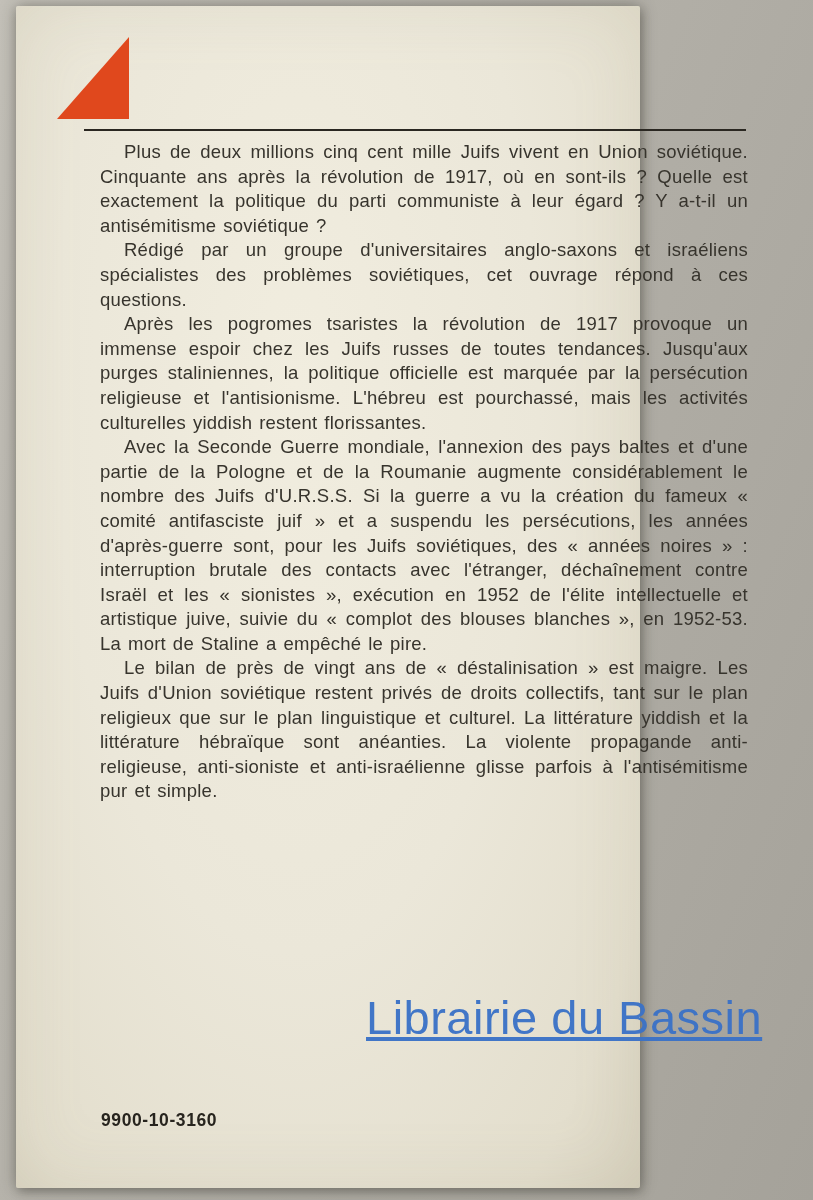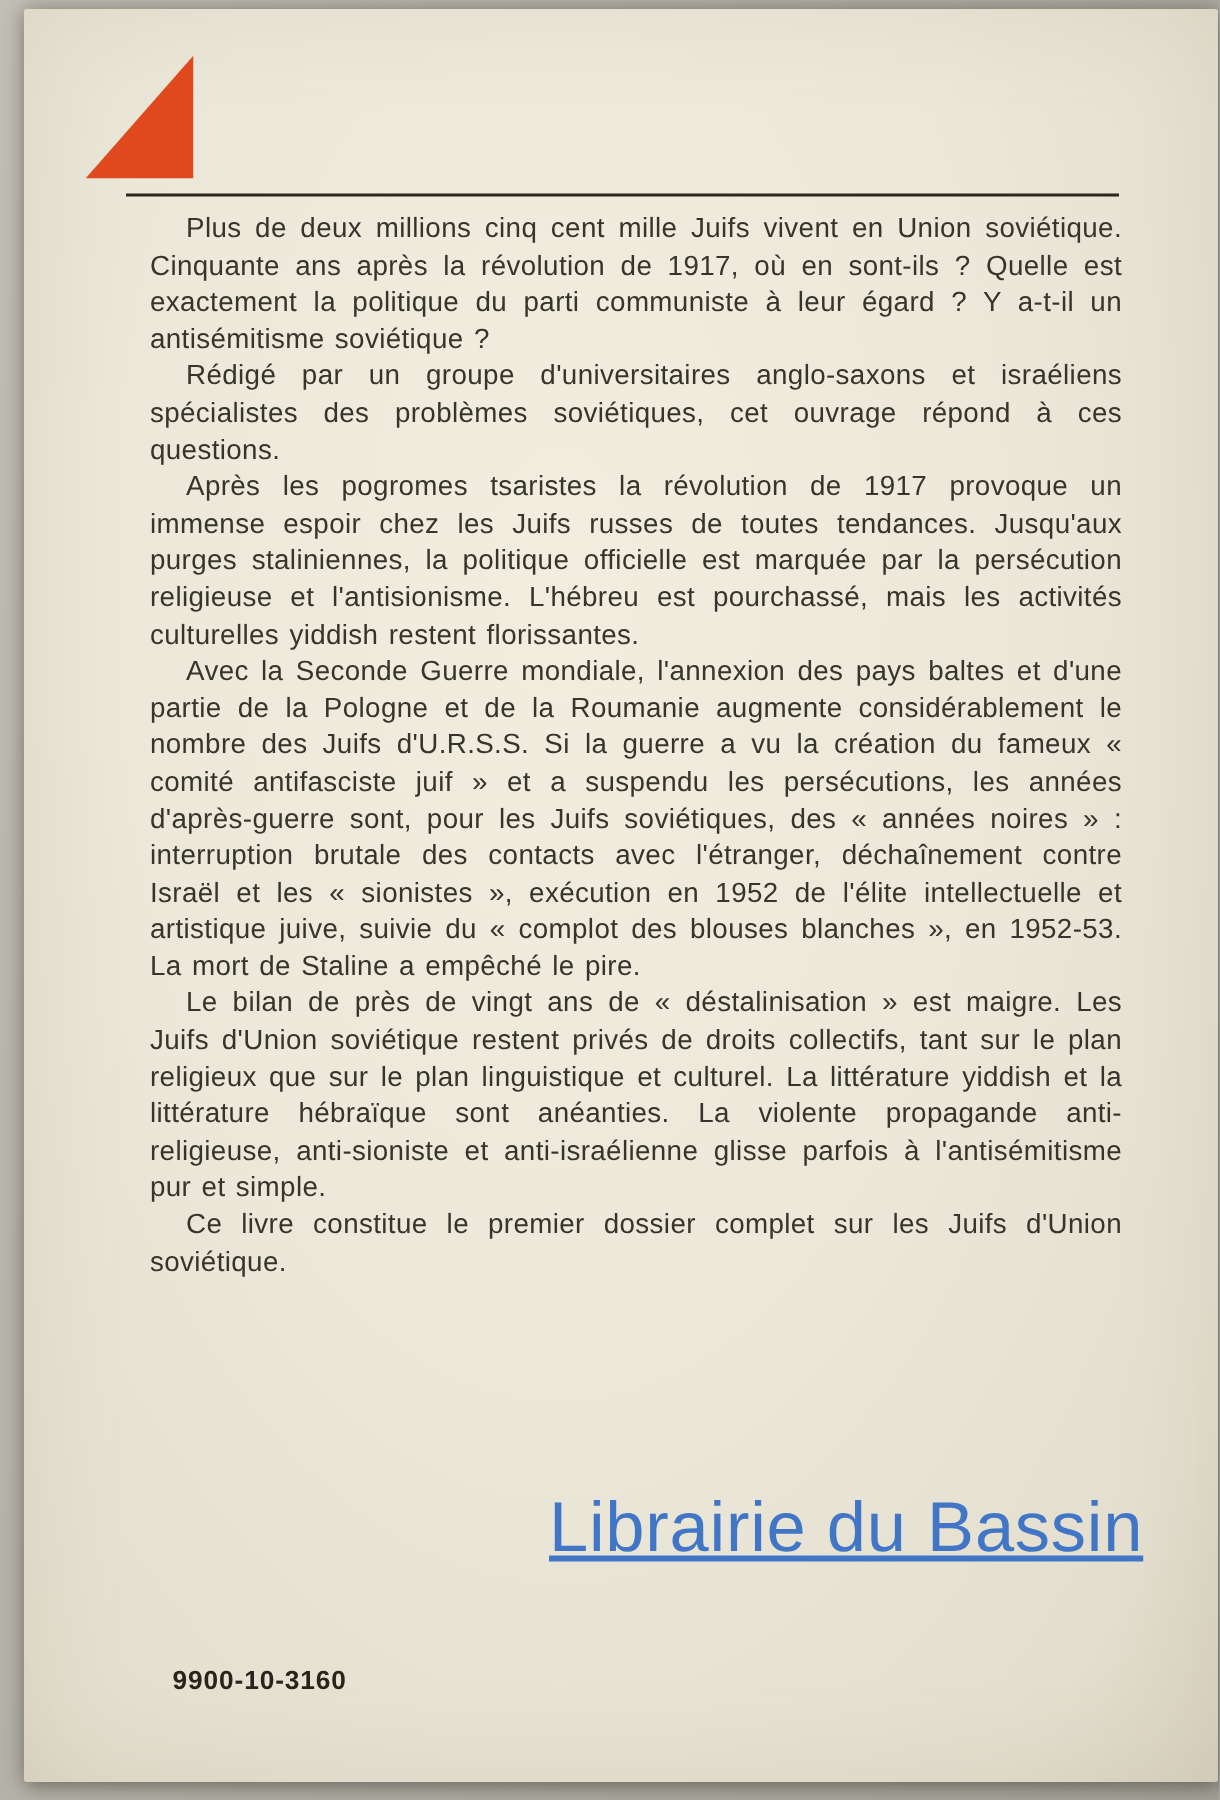--- a/index.html
+++ b/index.html
@@ -10,21 +10,21 @@
     overflow: hidden;
   }
   .scene {
     position: relative;
     width: 813px; height: 1200px;
     background: linear-gradient(112deg, #c3c0b8 0%, #b3b0a8 45%, #a5a29a 100%);
   }
   .book {
     position: absolute;
     left: 16px; top: 6px;
-    width: 796px; height: 1182px;
+    width: 624px; height: 1182px;
     background:
       radial-gradient(ellipse at 45% 32%, #f1eddf 0%, #ebe7d9 50%, #e3decd 85%, #d8d2bf 100%);
     box-shadow:
       0 0 16px rgba(40,38,30,0.35),
       2px 4px 10px rgba(40,38,30,0.25),
       inset 0 0 70px rgba(150,140,110,0.14);
     border-radius: 2px;
   }
   .triangle {
     position: absolute;
@@ -58,21 +58,21 @@
     left: 366px; top: 990px;
     font-size: 47px;
     letter-spacing: 0.5px;
     color: #3b72c7;
     opacity: 0.96;
     white-space: nowrap;
     text-decoration: underline;
   }
   .print-code {
     position: absolute;
-    left: 99px; top: 1104px;
+    left: 85px; top: 1104px;
     font-size: 17.5px;
     font-weight: bold;
     letter-spacing: 0.6px;
     color: #27241e;
   }
 </style>
 </head>
 <body>
 
 <div class="scene">
@@ -83,20 +83,19 @@
     </svg>
 
     <div class="rule"></div>
 
     <div class="text-block">
       <p>Plus de deux millions cinq cent mille Juifs vivent en Union soviétique. Cinquante ans après la révolution de 1917, où en sont-ils ? Quelle est exactement la politique du parti communiste à leur égard ? Y a-t-il un antisémitisme soviétique ?</p>
       <p>Rédigé par un groupe d'universitaires anglo-saxons et israéliens spécialistes des problèmes soviétiques, cet ouvrage répond à ces questions.</p>
       <p>Après les pogromes tsaristes la révolution de 1917 provoque un immense espoir chez les Juifs russes de toutes tendances. Jusqu'aux purges staliniennes, la politique officielle est marquée par la persécution religieuse et l'antisionisme. L'hébreu est pourchassé, mais les activités culturelles yiddish restent florissantes.</p>
       <p>Avec la Seconde Guerre mondiale, l'annexion des pays baltes et d'une partie de la Pologne et de la Roumanie augmente considérablement le nombre des Juifs d'U.R.S.S. Si la guerre a vu la création du fameux « comité antifasciste juif » et a suspendu les persécutions, les années d'après-guerre sont, pour les Juifs soviétiques, des « années noires » : interruption brutale des contacts avec l'étranger, déchaînement contre Israël et les « sionistes », exécution en 1952 de l'élite intellectuelle et artistique juive, suivie du « complot des blouses blanches », en 1952-53. La mort de Staline a empêché le pire.</p>
       <p>Le bilan de près de vingt ans de « déstalinisation » est maigre. Les Juifs d'Union soviétique restent privés de droits collectifs, tant sur le plan religieux que sur le plan linguistique et culturel. La littérature yiddish et la littérature hébraïque sont anéanties. La violente propagande anti-religieuse, anti-sioniste et anti-israélienne glisse parfois à l'antisémitisme pur et simple.</p>
-      <p>Ce livre constitue le premier dossier complet sur les Juifs d'Union soviétique.</p>
     </div>
 
     <div class="print-code">9900-10-3160</div>
   </div>
 
   <div class="watermark">Librairie du Bassin</div>
 </div>
 
 </body></html>

